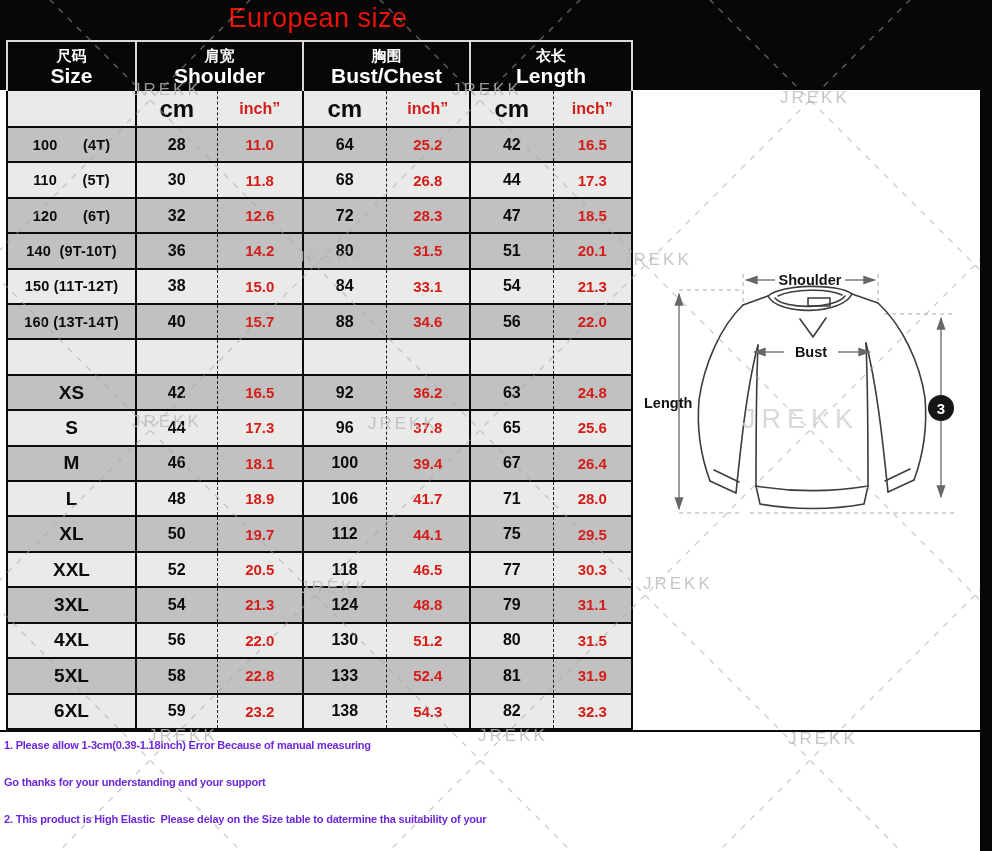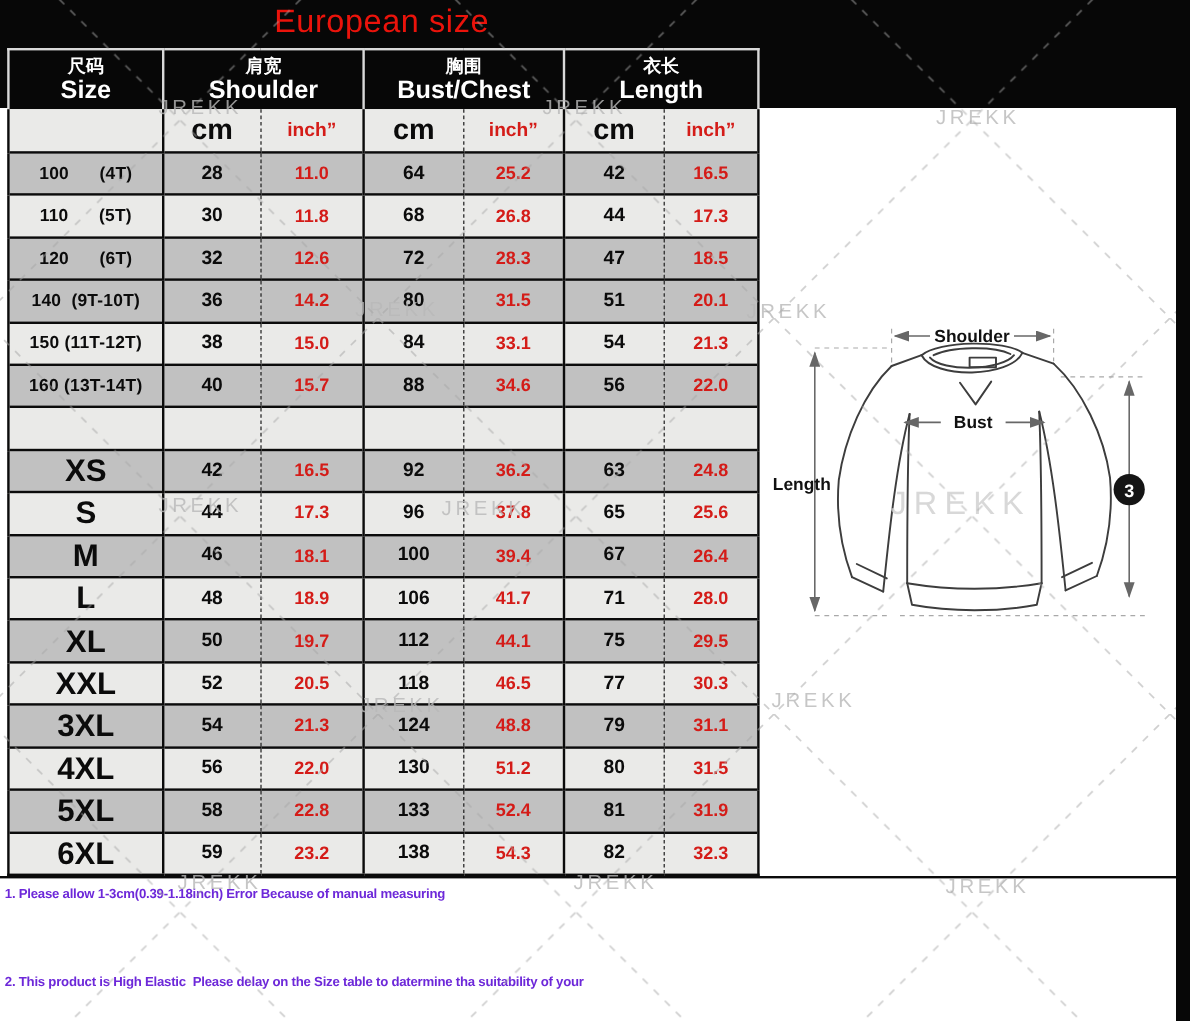--- a/index.html
+++ b/index.html
@@ -22,21 +22,21 @@
   .size-table tr.light td{background:#eaeae8;}
   .size-table tbody td{border-top:2px solid #0b0b0b;height:33px;}
   .size-table tr.sub td{border-top:none;}
   .size-table td.c-cm{border-left:2px solid #0b0b0b;font-size:16px;color:#0b0b0b;}
   .size-table td.c-inch{border-left:1px dashed #1a1a1a;font-size:15px;color:#d41c18;}
   .size-table tr.sub td.c-cm{font-size:24px;}
   .size-table tr.sub td.c-inch{font-size:16px;}
   .size-table td:first-child{border-left:2px solid #0b0b0b;}
   .size-table td:last-child{border-right:2px solid #0b0b0b;}
   .size-table tbody tr:last-child td{border-bottom:2px solid #0b0b0b;}
-  .size-table td.c-size{font-size:26px;color:#0b0b0b;}
+  .size-table td.c-size{font-size:19px;color:#0b0b0b;}
   .size-table tr.kid td.c-size{font-size:14.5px;white-space:pre;letter-spacing:.2px;}
   
   #diagram{position:absolute;left:632px;top:90px;width:346px;height:640px;z-index:3;}
   #diagram .garment{stroke:#3d3d3d;stroke-width:1.6;fill:none;stroke-linejoin:round;stroke-linecap:round;}
   #diagram .guide{stroke:#a9a9a9;stroke-width:1;fill:none;stroke-dasharray:4,4;}
   #diagram .arrow{stroke:#676767;stroke-width:1.3;fill:none;}
   #diagram .dlabel{font-family:"Liberation Sans",sans-serif;font-size:14.5px;font-weight:700;fill:#111;}
   
   .divider{position:absolute;left:0;top:730px;width:992px;height:2px;background:#0b0b0b;z-index:4;}
   .notes{position:absolute;left:0;top:0;width:992px;height:851px;z-index:4;pointer-events:none;}
@@ -310,20 +310,21 @@
 
     <line class="arrow" x1="309" y1="228" x2="309" y2="407" marker-start="url(#mS)" marker-end="url(#mE)"></line>
     <circle cx="309" cy="318" r="13" fill="#151515"></circle>
     <text x="309" y="324" text-anchor="middle" font-size="15" font-weight="700" fill="#ffffff" font-family="Liberation Sans, sans-serif">3</text>
   </svg>
 
   <div class="divider"></div>
 
   <div class="notes">
     <div class="note note-1">1. Please allow 1-3cm(0.39-1.18inch) Error Because of manual measuring</div>
+    <div class="note note-2">Go thanks for your understanding and your support</div>
     <div class="note note-3">2. This product is High Elastic  Please delay on the Size table to datermine tha suitability of your</div>
   </div>
 
   <div id="wm-layer">
       <div class="wm" style="left: 132px; top: 80px;">JREKK</div>
       <div class="wm" style="left: 452px; top: 80px;">JREKK</div>
       <div class="wm" style="left: 780px; top: 88px;">JREKK</div>
       <div class="wm" style="left: 296px; top: 248px;">JREKK</div>
       <div class="wm" style="left: 622px; top: 250px;">JREKK</div>
       <div class="wm" style="left: 132px; top: 412px;">JREKK</div>

